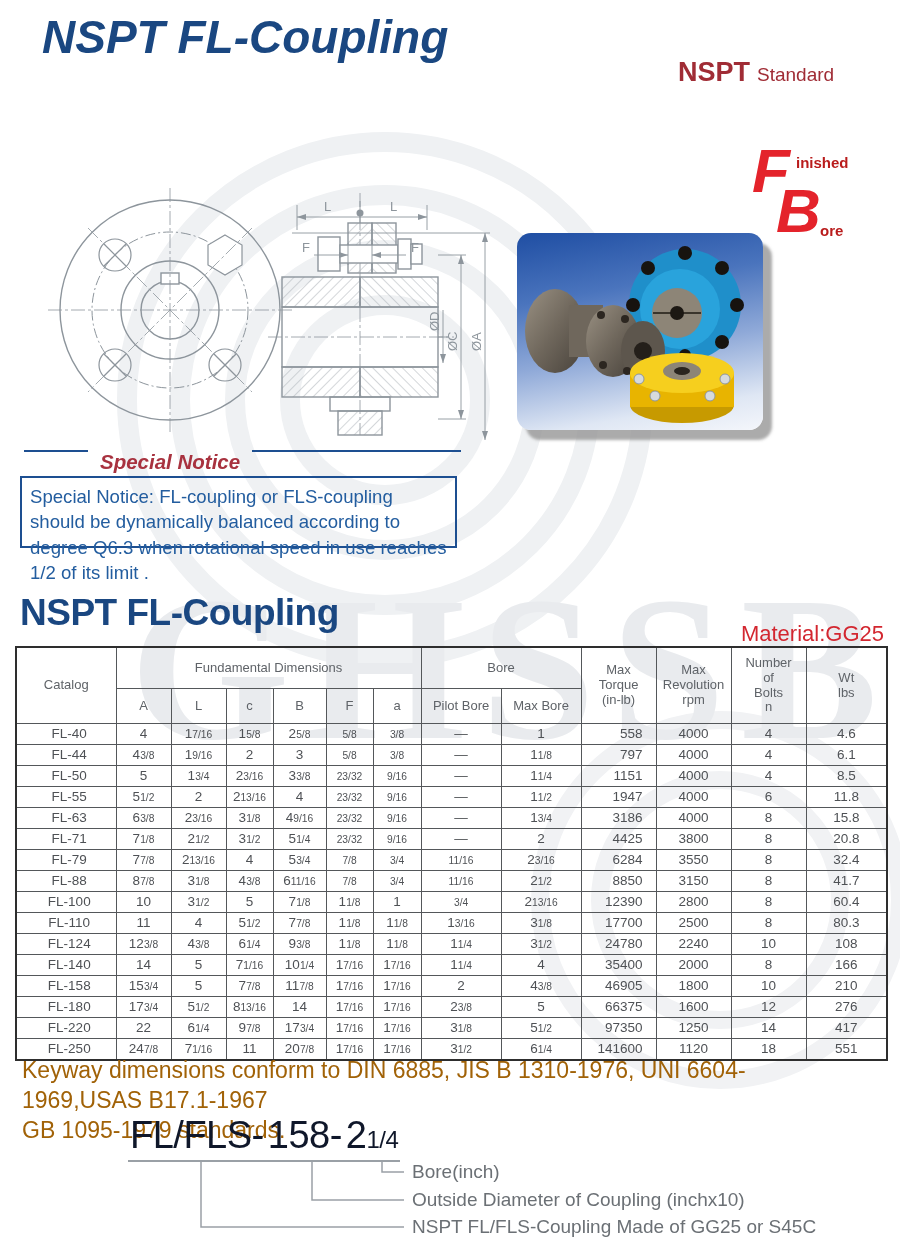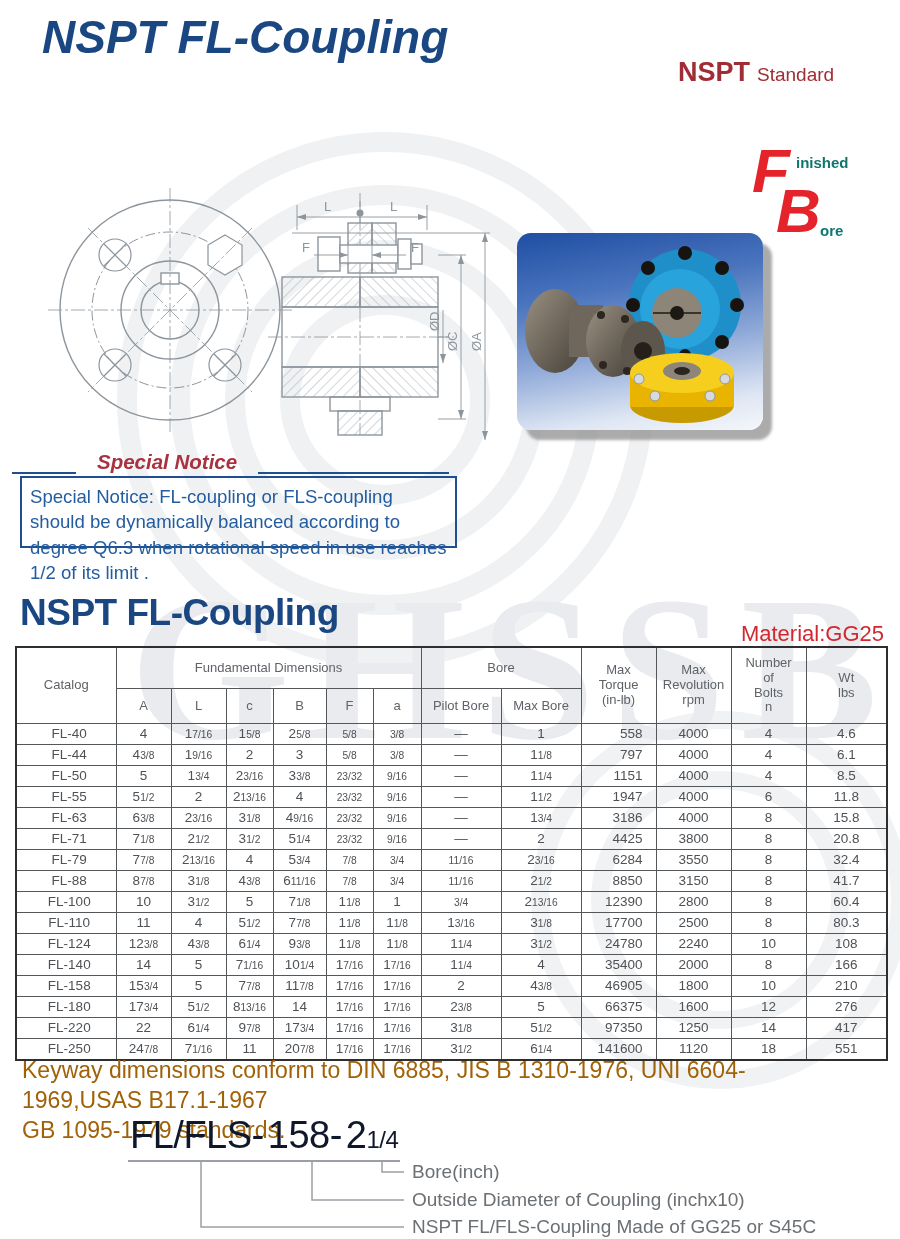--- a/index.html
+++ b/index.html
@@ -10,31 +10,31 @@
 
   .main-title{left:42px;top:10px;margin:0;font-size:46px;font-weight:bold;font-style:italic;
               color:#1a4781;letter-spacing:0;}
   .brand-box{left:678px;top:57px;color:#a02c35;white-space:nowrap;}
   .brand-box .b1{font-size:27px;font-weight:bold;}
   .brand-box .b2{font-size:19px;font-weight:normal;margin-left:7px;}
 
   .fb{left:752px;top:140px;width:140px;height:104px;}
   .fb span{position:absolute;}
   .fb .big{font-size:62px;line-height:1;font-weight:bold;font-style:italic;color:#e4232b;}
-  .fb .sm{font-size:15px;font-weight:bold;color:#0f766e;}
+  .fb .sm{font-size:15px;font-weight:bold;color:#b91c1c;}
   .fb .f{left:0;top:0;}
   .fb .finished{left:44px;top:14px;}
   .fb .b{left:24px;top:40px;}
   .fb .ore{left:68px;top:82px;}
 
   .photo{left:517px;top:233px;width:246px;height:197px;border-radius:14px;overflow:hidden;
          background:linear-gradient(170deg,#1f4ea3 0%,#4a74bd 30%,#8fa9d8 58%,#dfe7f4 85%,#f4f6fb 100%);
          box-shadow:9px 10px 3px rgba(150,150,150,.8);}
 
-  .notice-head{left:12px;top:450px;width:437px;display:flex;align-items:flex-end;gap:9px;}
+  .notice-head{left:24px;top:450px;width:437px;display:flex;align-items:flex-start;}
   .notice-head .ln{height:0;border-top:2px solid #1d4f91;}
   .notice-head .ln.l{width:64px;}
   .notice-head .ln.r{flex:1;}
   .notice-title{margin:0 12px;font-size:20.5px;font-weight:bold;font-style:italic;color:#a8323f;white-space:nowrap;}
   .notice-box{left:20px;top:476px;width:437px;height:72px;border:2px solid #1d4f91;box-sizing:border-box;
               padding:6px 8px;font-size:18.6px;line-height:1.36;color:#235d9f;}
 
   .material-note{left:470px;top:478px;width:408px;font-size:19px;line-height:1.38;color:#8f9499;}
 
   .section-title{left:20px;top:592px;margin:0;font-size:37px;font-weight:bold;color:#1a4781;letter-spacing:-0.5px;}

